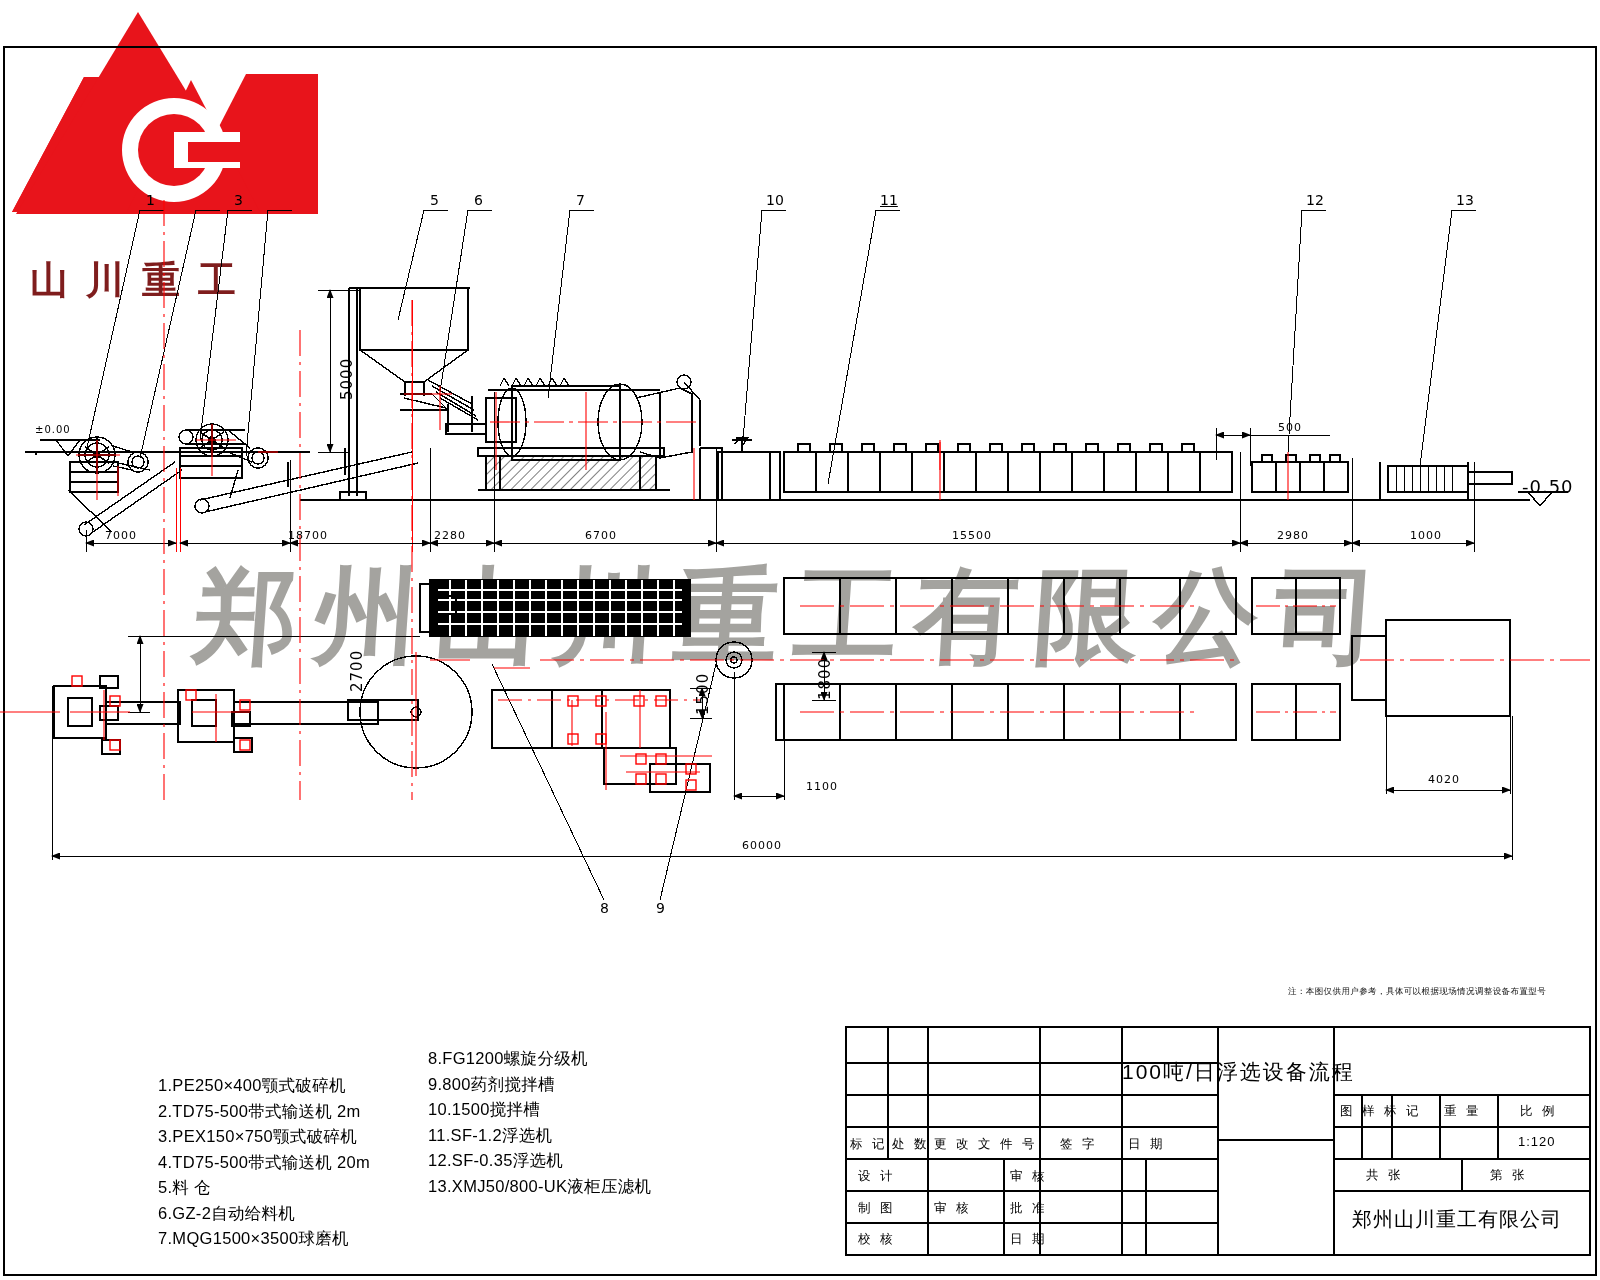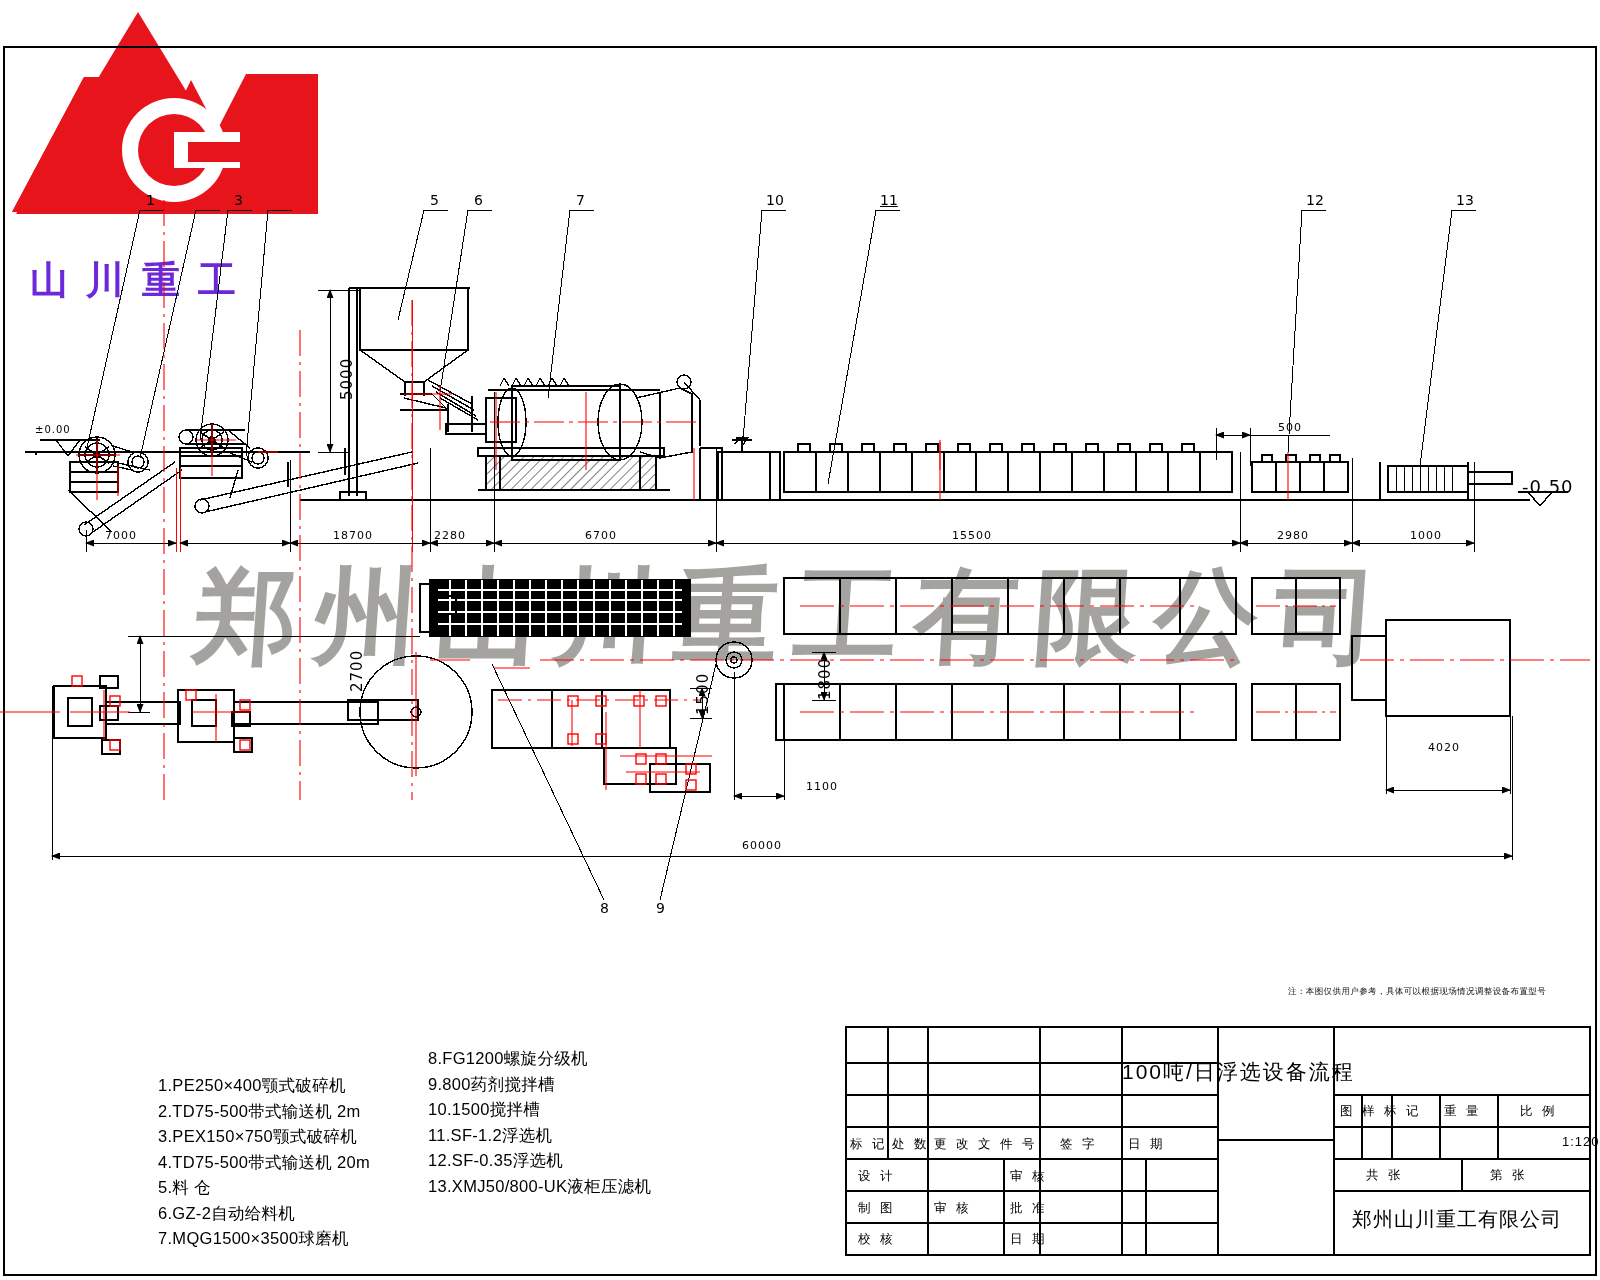--- a/index.html
+++ b/index.html
@@ -3,35 +3,35 @@
 <meta charset="utf-8">
 <style>
   html,body{margin:0;padding:0;background:#fff;}
   body{width:1600px;height:1280px;position:relative;overflow:hidden;
        font-family:"Liberation Sans","DejaVu Sans",sans-serif;color:#000;}
   .stage{position:absolute;inset:0;}
   svg.layer{position:absolute;left:0;top:0;width:1600px;height:1280px;}
   .logo{position:absolute;left:6px;top:2px;width:360px;height:300px;}
   .logo-text{position:absolute;left:30px;top:255px;width:330px;
              font-family:"DejaVu Sans",sans-serif;font-weight:bold;font-size:38px;
-             color:#6d28d9;letter-spacing:18px;white-space:nowrap;}
+             color:#7f1d1d;letter-spacing:18px;white-space:nowrap;}
   .wm{position:absolute;left:195px;top:548px;width:1240px;height:120px;
       font-family:"DejaVu Serif",serif;font-size:104px;font-weight:bold;
       color:rgba(90,88,80,0.55);letter-spacing:16px;white-space:nowrap;
       transform:skewX(-4deg);pointer-events:none;}
   .txt{position:absolute;white-space:nowrap;font-family:"DejaVu Sans",sans-serif;}
   .dim{font-size:11px;letter-spacing:1px;}
   .lead{font-size:14px;}
   .vdim{transform-origin:0 0;transform:rotate(-90deg);font-size:15px;letter-spacing:1px;}
   .eq-list{position:absolute;font-size:16.5px;line-height:25.5px;letter-spacing:0.3px;}
   .tb-cell{position:absolute;font-size:12.5px;letter-spacing:3px;white-space:nowrap;}
   .tb-title{position:absolute;font-size:21px;letter-spacing:2px;white-space:nowrap;}
   .tb-comp{position:absolute;font-size:20px;letter-spacing:1px;white-space:nowrap;}
   .note{position:absolute;font-size:8.5px;letter-spacing:0.4px;white-space:nowrap;color:#111;}
-  .scale-v{position:absolute;font-size:13px;letter-spacing:1px;margin-left:44px;}
+  .scale-v{position:absolute;font-size:13px;letter-spacing:1px;}
 </style>
 </head>
 <body>
 
 <div class="stage">
 
   <svg class="logo" viewBox="0 0 360 300">
     <polygon points="78,75 150,75 150,210 6,210" fill="#e8141b"></polygon>
     <polygon points="78,75 6,210 78,210" fill="#e8141b"></polygon>
     <polygon points="240,72 312,72 312,212 240,212" fill="#e8141b"></polygon>
@@ -530,35 +530,35 @@
   <div class="txt lead" style="left:880px;top:192px;text-decoration:underline;">11</div>
   <div class="txt lead" style="left:1306px;top:192px;">12</div>
   <div class="txt lead" style="left:1456px;top:192px;">13</div>
   <div class="txt lead" style="left:600px;top:900px;">8</div>
   <div class="txt lead" style="left:656px;top:900px;">9</div>
 
   <div class="txt dim" style="left:35px;top:424px;font-size:10px;">±0.00</div>
   <div class="txt dim" style="left:1522px;top:476px;font-size:18px;">-0.50</div>
 
   <div class="txt dim" style="left:105px;top:529px;">7000</div>
-  <div class="txt dim" style="left:288px;top:529px;margin-left:45px;">18700</div>
+  <div class="txt dim" style="left:288px;top:529px;">18700</div>
   <div class="txt dim" style="left:434px;top:529px;">2280</div>
   <div class="txt dim" style="left:585px;top:529px;">6700</div>
   <div class="txt dim" style="left:952px;top:529px;">15500</div>
   <div class="txt dim" style="left:1277px;top:529px;">2980</div>
   <div class="txt dim" style="left:1410px;top:529px;">1000</div>
   <div class="txt dim" style="left:1278px;top:421px;">500</div>
 
   <div class="txt vdim" style="left:338px;top:400px;">5000</div>
   <div class="txt vdim" style="left:348px;top:692px;">2700</div>
   <div class="txt vdim" style="left:694px;top:715px;">1500</div>
   <div class="txt vdim" style="left:816px;top:700px;">1800</div>
 
   <div class="txt dim" style="left:806px;top:780px;">1100</div>
-  <div class="txt dim" style="left:1428px;top:741px;">4020</div>
+  <div class="txt dim" style="left:1428px;top:773px;">4020</div>
   <div class="txt dim" style="left:742px;top:839px;">60000</div>
 
   <div class="eq-list" style="left:158px;top:1038px;margin-top:35px;">
     <div>1.PE250×400颚式破碎机</div>
     <div>2.TD75-500带式输送机    2m</div>
     <div>3.PEX150×750颚式破碎机</div>
     <div>4.TD75-500带式输送机    20m</div>
     <div>5.料  仓</div>
     <div>6.GZ-2自动给料机</div>
     <div>7.MQG1500×3500球磨机</div>

